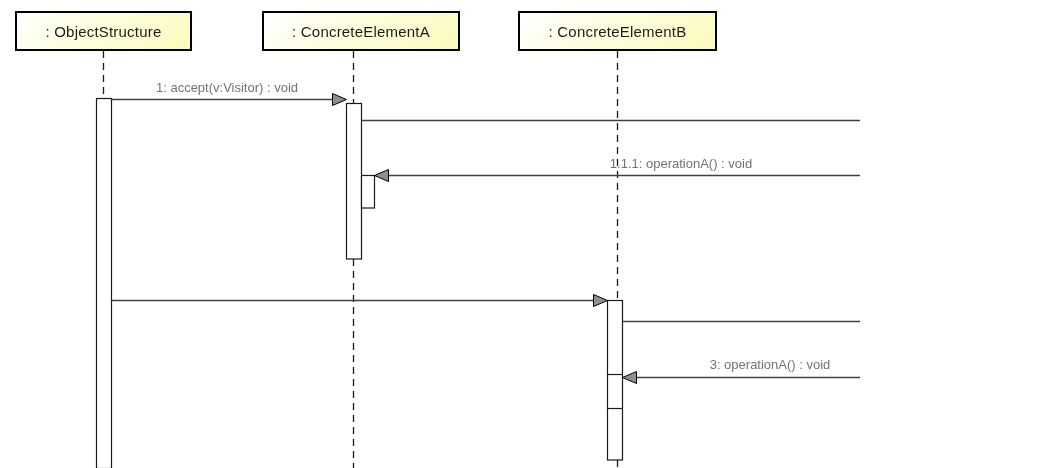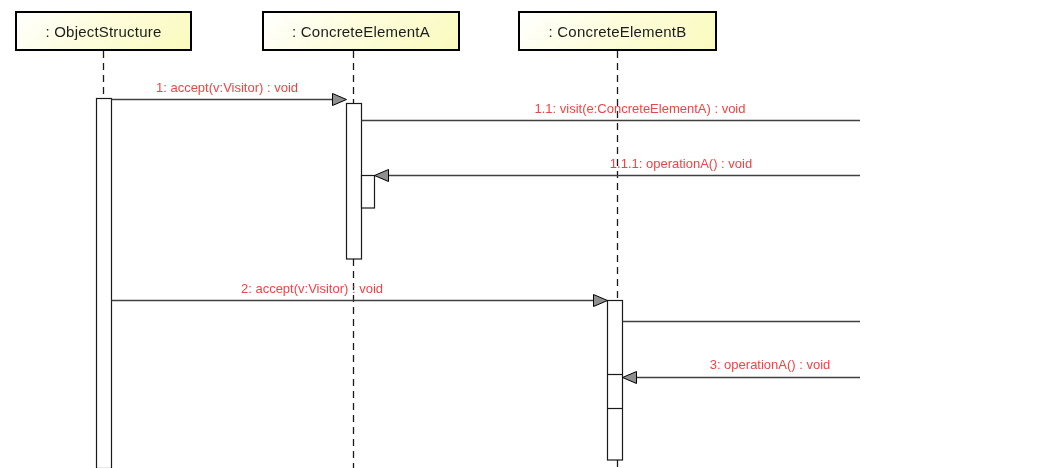--- a/index.html
+++ b/index.html
@@ -17,21 +17,21 @@
     box-sizing:border-box;
     border:2px solid #000000;
     background:linear-gradient(135deg,#ffffff 0%,#fdfddd 45%,#fafabe 100%);
     display:flex; align-items:center; justify-content:center;
   }
   .head-label {
     font-size:15px; color:#1c1c1c; white-space:nowrap; letter-spacing:0.2px;
   }
   .msg-label {
     position:absolute; transform:translateX(-50%);
-    font-size:13px; color:#ef4444; white-space:nowrap;
+    font-size:13px; color:#737373; white-space:nowrap;
   }
 </style>
 </head>
 <body>
 
 <div class="canvas">
 
   <svg class="gfx" width="1060" height="468" viewBox="0 0 1060 468" xmlns="http://www.w3.org/2000/svg">
 
     <g stroke="#1a1a1a" stroke-width="1.3" stroke-dasharray="7,5">
@@ -80,18 +80,16 @@
     <span class="head-label">: ObjectStructure</span>
   </div>
   <div class="head" style="left:262px;width:198px">
     <span class="head-label">: ConcreteElementA</span>
   </div>
   <div class="head" style="left:518px;width:199px">
     <span class="head-label">: ConcreteElementB</span>
   </div>
 
   <div class="msg-label" style="left:227px;top:80px">1: accept(v:Visitor) : void</div>
-  <div class="msg-label" style="left:640px;top:101px">1.1: visit(e:ConcreteElementA) : void</div>
   <div class="msg-label" style="left:681px;top:156px">1.1.1: operationA() : void</div>
-  <div class="msg-label" style="left:312px;top:281px">2: accept(v:Visitor) : void</div>
   <div class="msg-label" style="left:770px;top:357px">3: operationA() : void</div>
 
 </div>
 
 </body></html>

